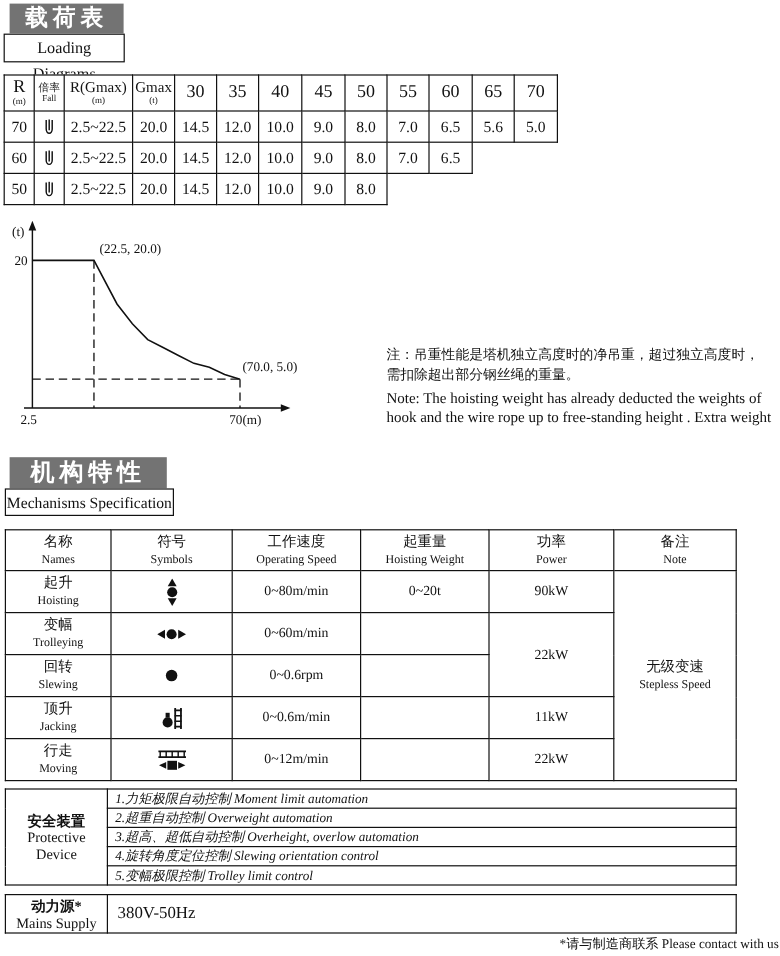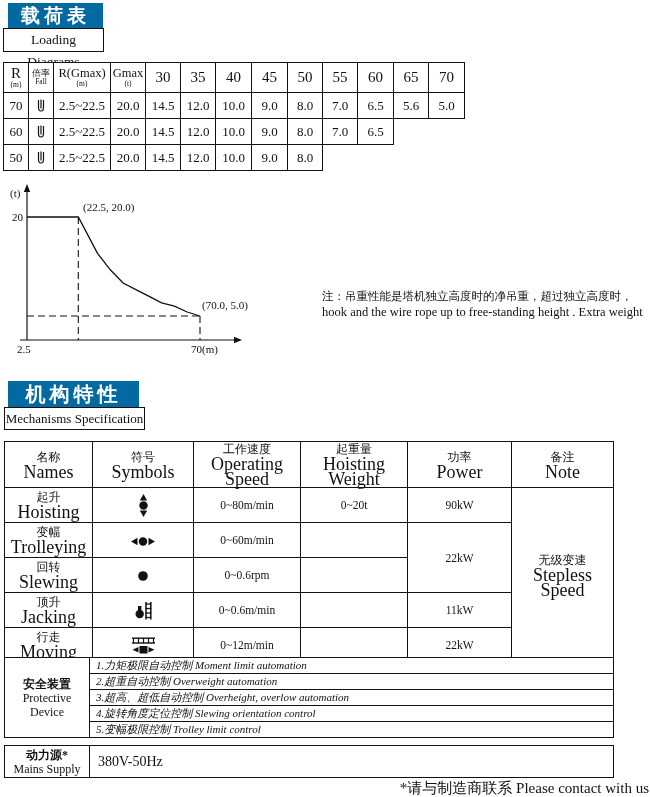--- a/index.html
+++ b/index.html
@@ -1,20 +1,20 @@
 <!DOCTYPE html>
 <html><head>
 <meta charset="utf-8">
 <style>
   * { margin:0; padding:0; box-sizing:border-box; }
   html,body { background:#ffffff; }
   body { width:650px; height:797px; font-family:"Liberation Serif","DejaVu Serif",serif; color:#111111; }
   .page { position:relative; width:650px; height:797px; overflow:hidden; background:#ffffff; }
 
-  .blue-badge { position:absolute; background:#0369a1; color:#ffffff; font-weight:bold;
+  .blue-badge { position:absolute; background:#737373; color:#ffffff; font-weight:bold;
                 text-align:center; letter-spacing:4px; }
   #hdr1-zh { left:8px; top:3px; width:95px; height:25px; font-size:19px; line-height:25px; }
   #hdr2-zh { left:8px; top:381px; width:131px; height:26px; font-size:20px; line-height:26px; }
   .white-badge { position:absolute; background:#ffffff; border:1px solid #111; color:#111;
                  text-align:center; font-size:13.5px; }
   #hdr1-en { left:3px; top:28px; width:101px; height:24px; line-height:22px; }
   #hdr2-en { left:4px; top:407px; width:141px; height:23px; line-height:21px; font-size:13px; }
 
   table { border-collapse:collapse; table-layout:fixed; position:absolute; background:#fff; }
   td, th { border:1px solid #111; text-align:center; vertical-align:middle; padding:0; font-weight:normal; }
@@ -39,35 +39,35 @@
   .notes { position:absolute; left:322px; top:288px; width:328px; }
   .note-zh { font-size:11.5px; line-height:17px; }
   .note-en { font-size:12.5px; line-height:15.5px; }
   .note-en.first { margin-top:3px; }
 
   
   .mech-table { left:4px; top:441px; width:609px; }
   .mech-table tr.head { height:34px; }
   .mech-table tr.mrow { height:35px; }
   .m-zh { display:block; font-size:12px; line-height:15px; }
-  .m-en { display:block; font-size:18px; line-height:15px; }
+  .m-en { display:block; font-size:10px; line-height:15px; }
   .m-val { font-size:11.5px; }
 
   
   .prot-table { left:4px; top:657px; width:609px; }
   .prot-table tr { height:16px; }
   .prot-table td.item { text-align:left; padding-left:6px; font-size:11px;font-style:italic; }
   .p-zh { display:block; font-size:12px; line-height:14px;font-weight:bold; }
   .p-en { display:block; font-size:12px; line-height:14px; }
 
   
   .mains-table { left:4px; top:745px; width:609px; height:33px; }
   .mains-table td.val { text-align:left; padding-left:8px; font-size:14px; }
 
-  .footer-note { position:absolute; right:1px; top:779px; font-size:15px; }
+  .footer-note { position:absolute; right:1px; top:779px; font-size:11px; }
 
   .icon-cell svg { display:inline-block; vertical-align:middle; }
 </style>
 </head>
 <body>
 
 <div class="page">
 
   <div class="blue-badge" id="hdr1-zh">载荷表</div>
   <div class="white-badge" id="hdr1-en">Loading Diagrams</div>
@@ -189,20 +189,22 @@
     <text x="5" y="14">(t)</text>
     <text x="18" y="38" text-anchor="end">20</text>
     <text x="78" y="28">(22.5, 20.0)</text>
     <text x="197" y="126">(70.0, 5.0)</text>
     <text x="12" y="170">2.5</text>
     <text x="186" y="170">70(m)</text>
   </svg>
 
   <div class="notes">
     <div class="note-zh">注：吊重性能是塔机独立高度时的净吊重，超过独立高度时，</div>
+    <div class="note-zh">需扣除超出部分钢丝绳的重量。</div>
+    <div class="note-en first">Note: The hoisting weight has already deducted the weights of</div>
     <div class="note-en">hook and the wire rope up to free-standing height . Extra weight</div>
   </div>
 
   <div class="blue-badge" id="hdr2-zh">机构特性</div>
   <div class="white-badge" id="hdr2-en">Mechanisms Specification</div>
 
   <table class="mech-table">
     <colgroup>
       <col style="width:88px">
         <col style="width:101px">

